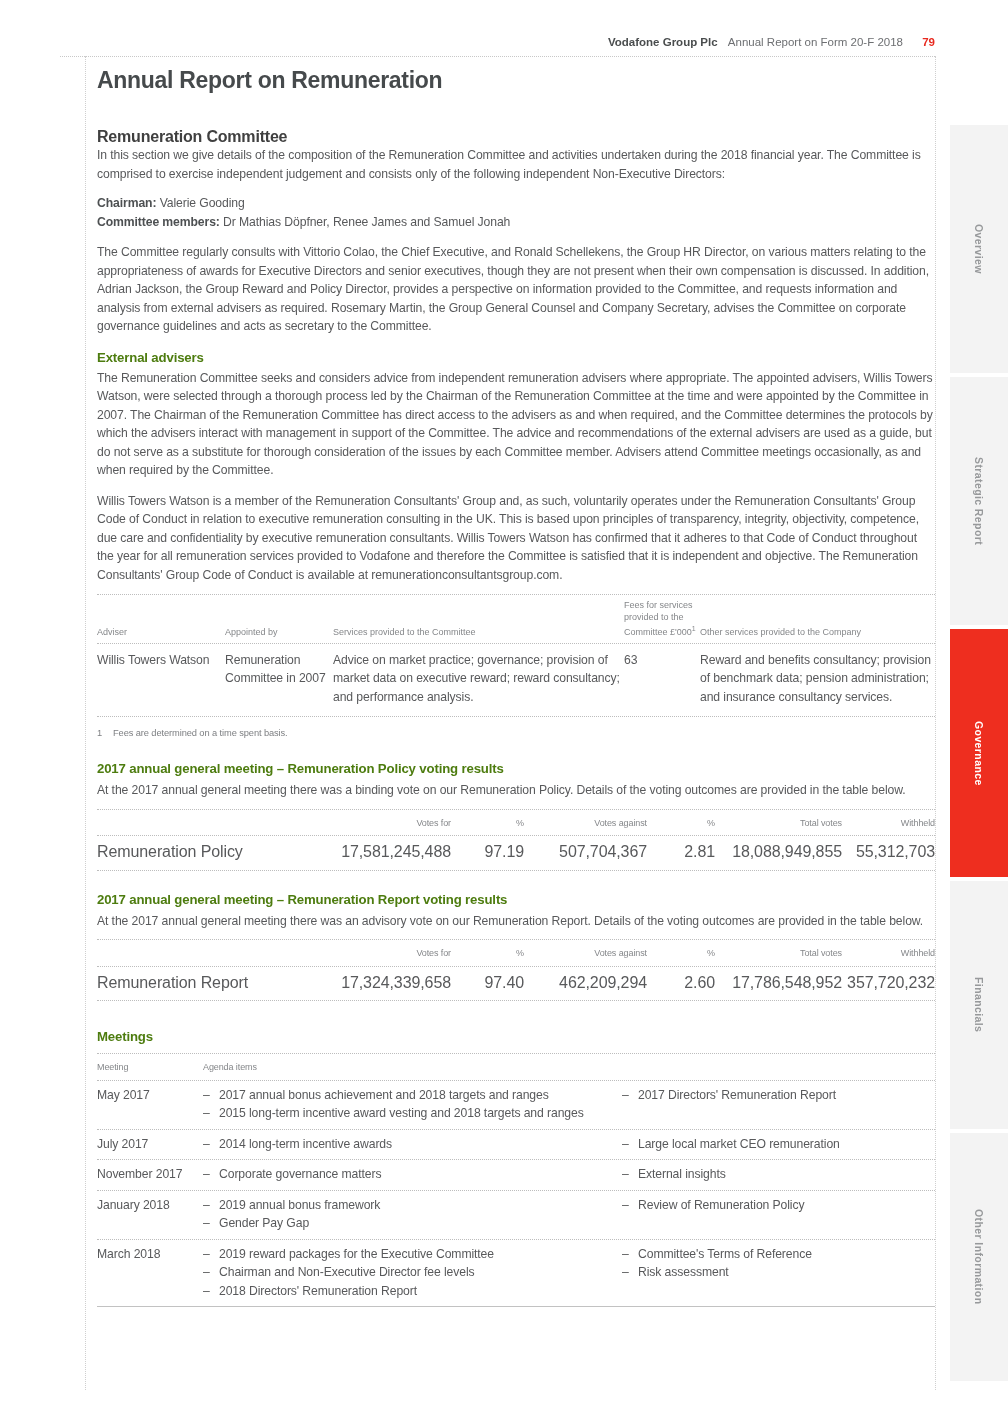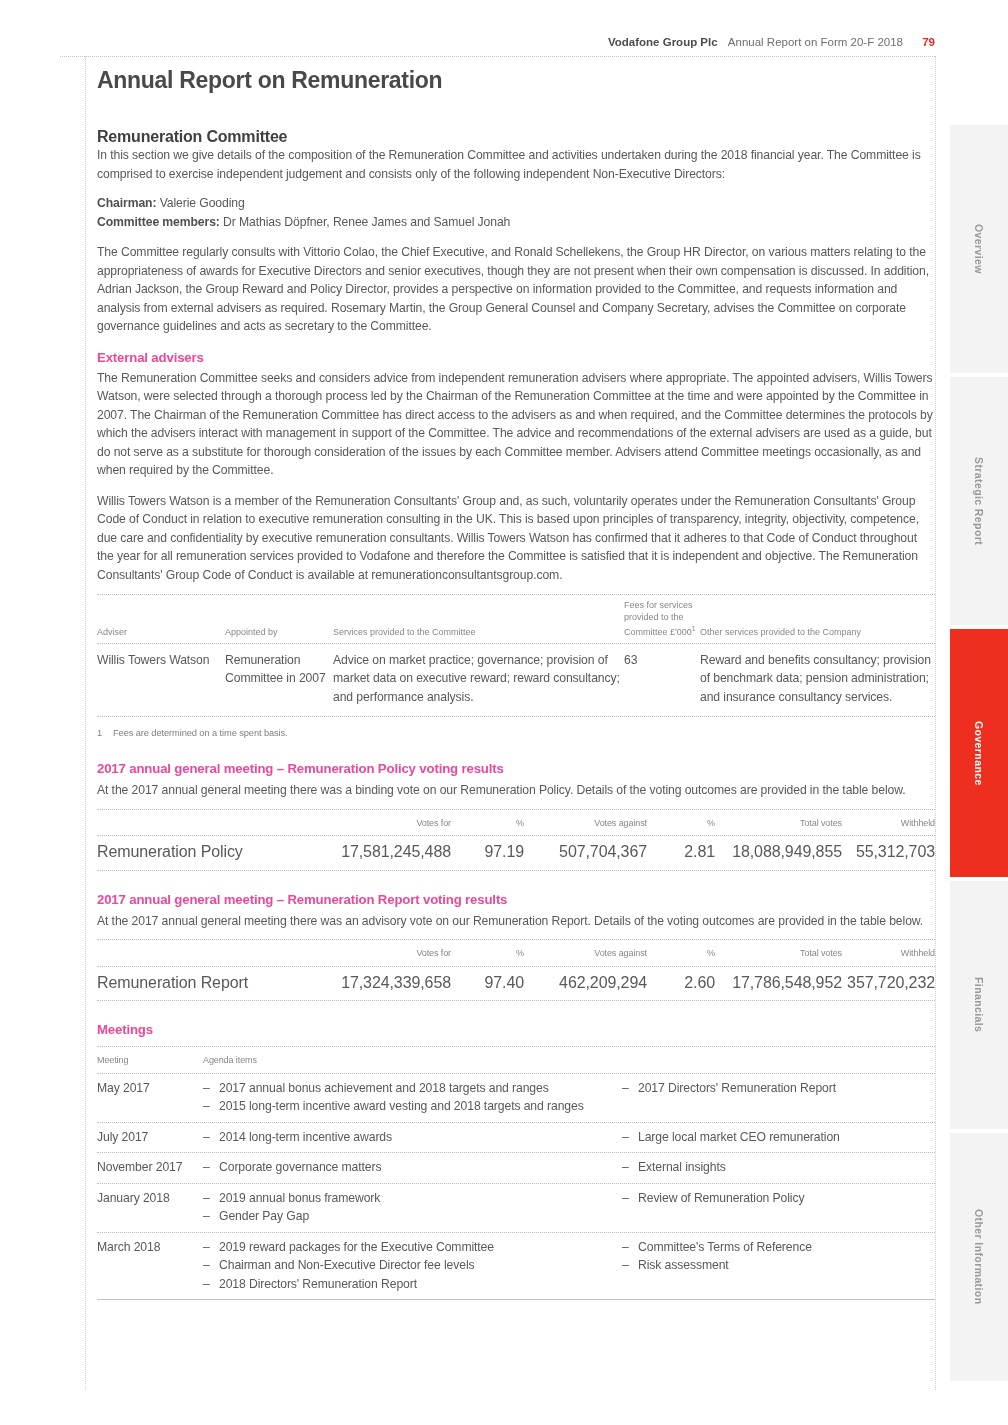--- a/index.html
+++ b/index.html
@@ -23,21 +23,21 @@
              display:flex; align-items:center; justify-content:center; cursor:pointer; }
   .side-tab span{ writing-mode:vertical-rl; font-size:10.5px; font-weight:bold; color:#97999b; letter-spacing:.4px; }
   .side-tab.active{ background:#ee2e1f; }
   .side-tab.active span{ color:#ffffff; }
   .tab-1{ top:125px; } .tab-2{ top:377px; } .tab-3{ top:629px; } .tab-4{ top:881px; } .tab-5{ top:1133px; }
 
   
   .content{ position:absolute; left:97px; top:56px; width:838px; font-size:12.2px; line-height:18.5px; letter-spacing:-.1px; }
   h1{ font-size:23px; line-height:27px; color:#464a4c; letter-spacing:-.3px; margin-top:11px; }
   h2.red{ font-size:16px; line-height:19px; color:#404040; margin-top:33px; letter-spacing:-.2px; }
-  h3.red{ font-size:13.2px; line-height:16px; color:#ec4899; margin-top:16px; letter-spacing:-.15px; }
+  h3.red{ font-size:13.2px; line-height:16px; color:#4d7c0f; margin-top:16px; letter-spacing:-.15px; }
   p{ margin-top:0; }
   .people{ margin-top:11px; }
   .people .lbl{ font-weight:bold; color:#4d5052; }
 
   
   .adv-table{ margin-top:10px; border-top:1px dotted #bdbdbd; }
   .adv-head{ display:flex; align-items:flex-end; padding:5px 0 4px; border-bottom:1px dotted #bdbdbd;
              font-size:9px; line-height:11.5px; color:#85878a; letter-spacing:0; }
   .adv-row{ display:flex; padding:7px 0 10px; border-bottom:1px dotted #bdbdbd; }
   .c-adviser{ width:128px; } .c-appointed{ width:108px; } .c-services{ width:291px; padding-right:4px; }
@@ -52,21 +52,21 @@
   .vote-head{ display:flex; border-top:1px dotted #bdbdbd; border-bottom:1px dotted #bdbdbd;
               padding:4px 0 3px; font-size:9px; color:#85878a; }
   .vote-row{ display:flex; border-bottom:1px dotted #bdbdbd; padding:7px 0 8px; font-size:16px; }
   .vc{ text-align:right; }
   .vc-label{ width:190px; text-align:left; }
   .vc-1{ width:164px; } .vc-2{ width:73px; } .vc-3{ width:123px; } .vc-4{ width:68px; } .vc-5{ width:127px; } .vc-6{ width:93px; }
   .vote-section{ margin-top:21px; }
   .vote-section p{ margin-top:4px; }
 
   
-  .meetings{ margin-top:21px; }
+  .meetings{ margin-top:28px; }
   .meetings p{ margin-top:4px; }
   .meet-table{ margin-top:8px; }
   .meet-head{ display:flex; border-top:1px dotted #bdbdbd; border-bottom:1px dotted #bdbdbd;
               padding:4px 0 3px; font-size:9px; color:#85878a; }
   .mc-meeting{ width:106px; } .mc-left{ width:419px; padding-right:14px; } .mc-right{ flex:1; }
   .meet-row{ display:flex; border-bottom:1px dotted #bdbdbd; padding:5px 0 6px; }
   .meet-row:last-child{ border-bottom:1px solid #c2c2c2; }
   .agenda-item{ display:flex; }
   .agenda-item .dash{ width:16px; flex:0 0 16px; }
 </style>

